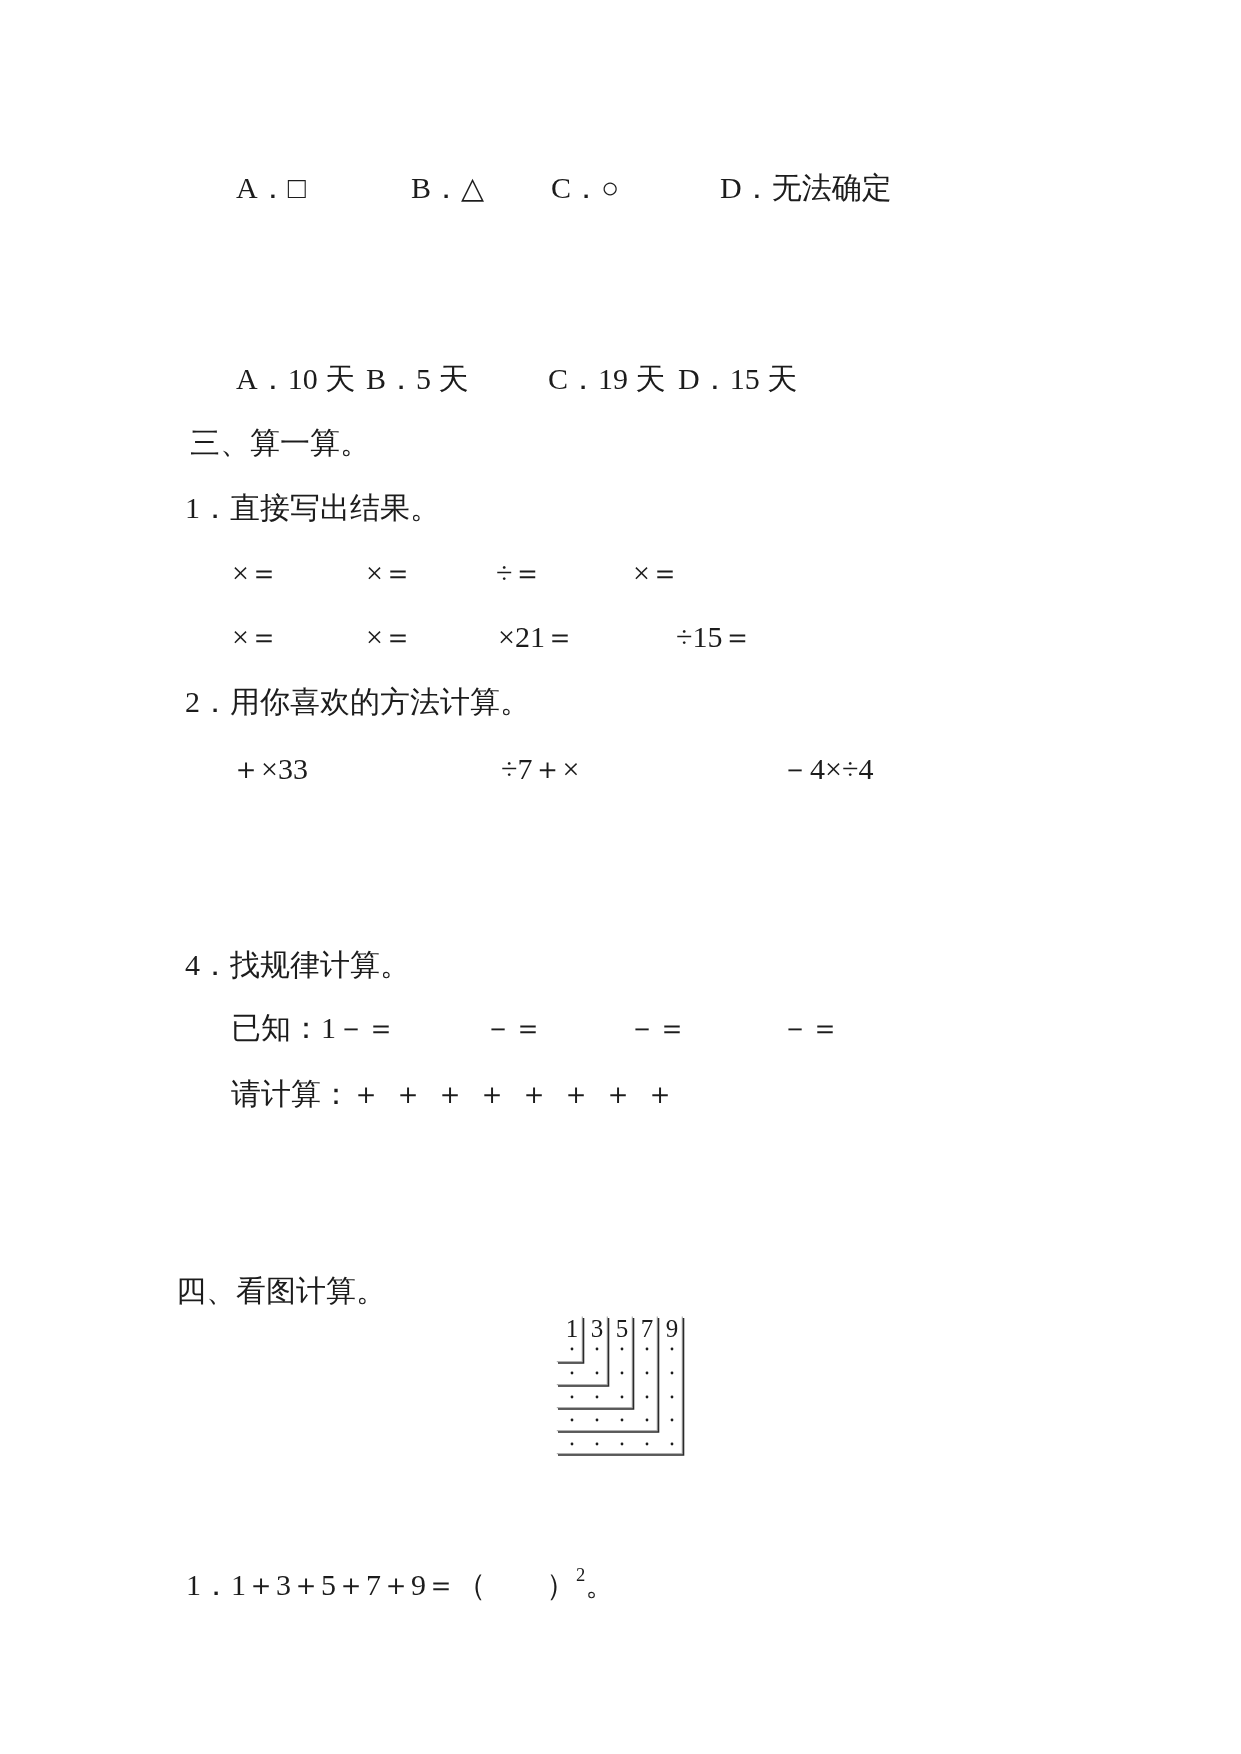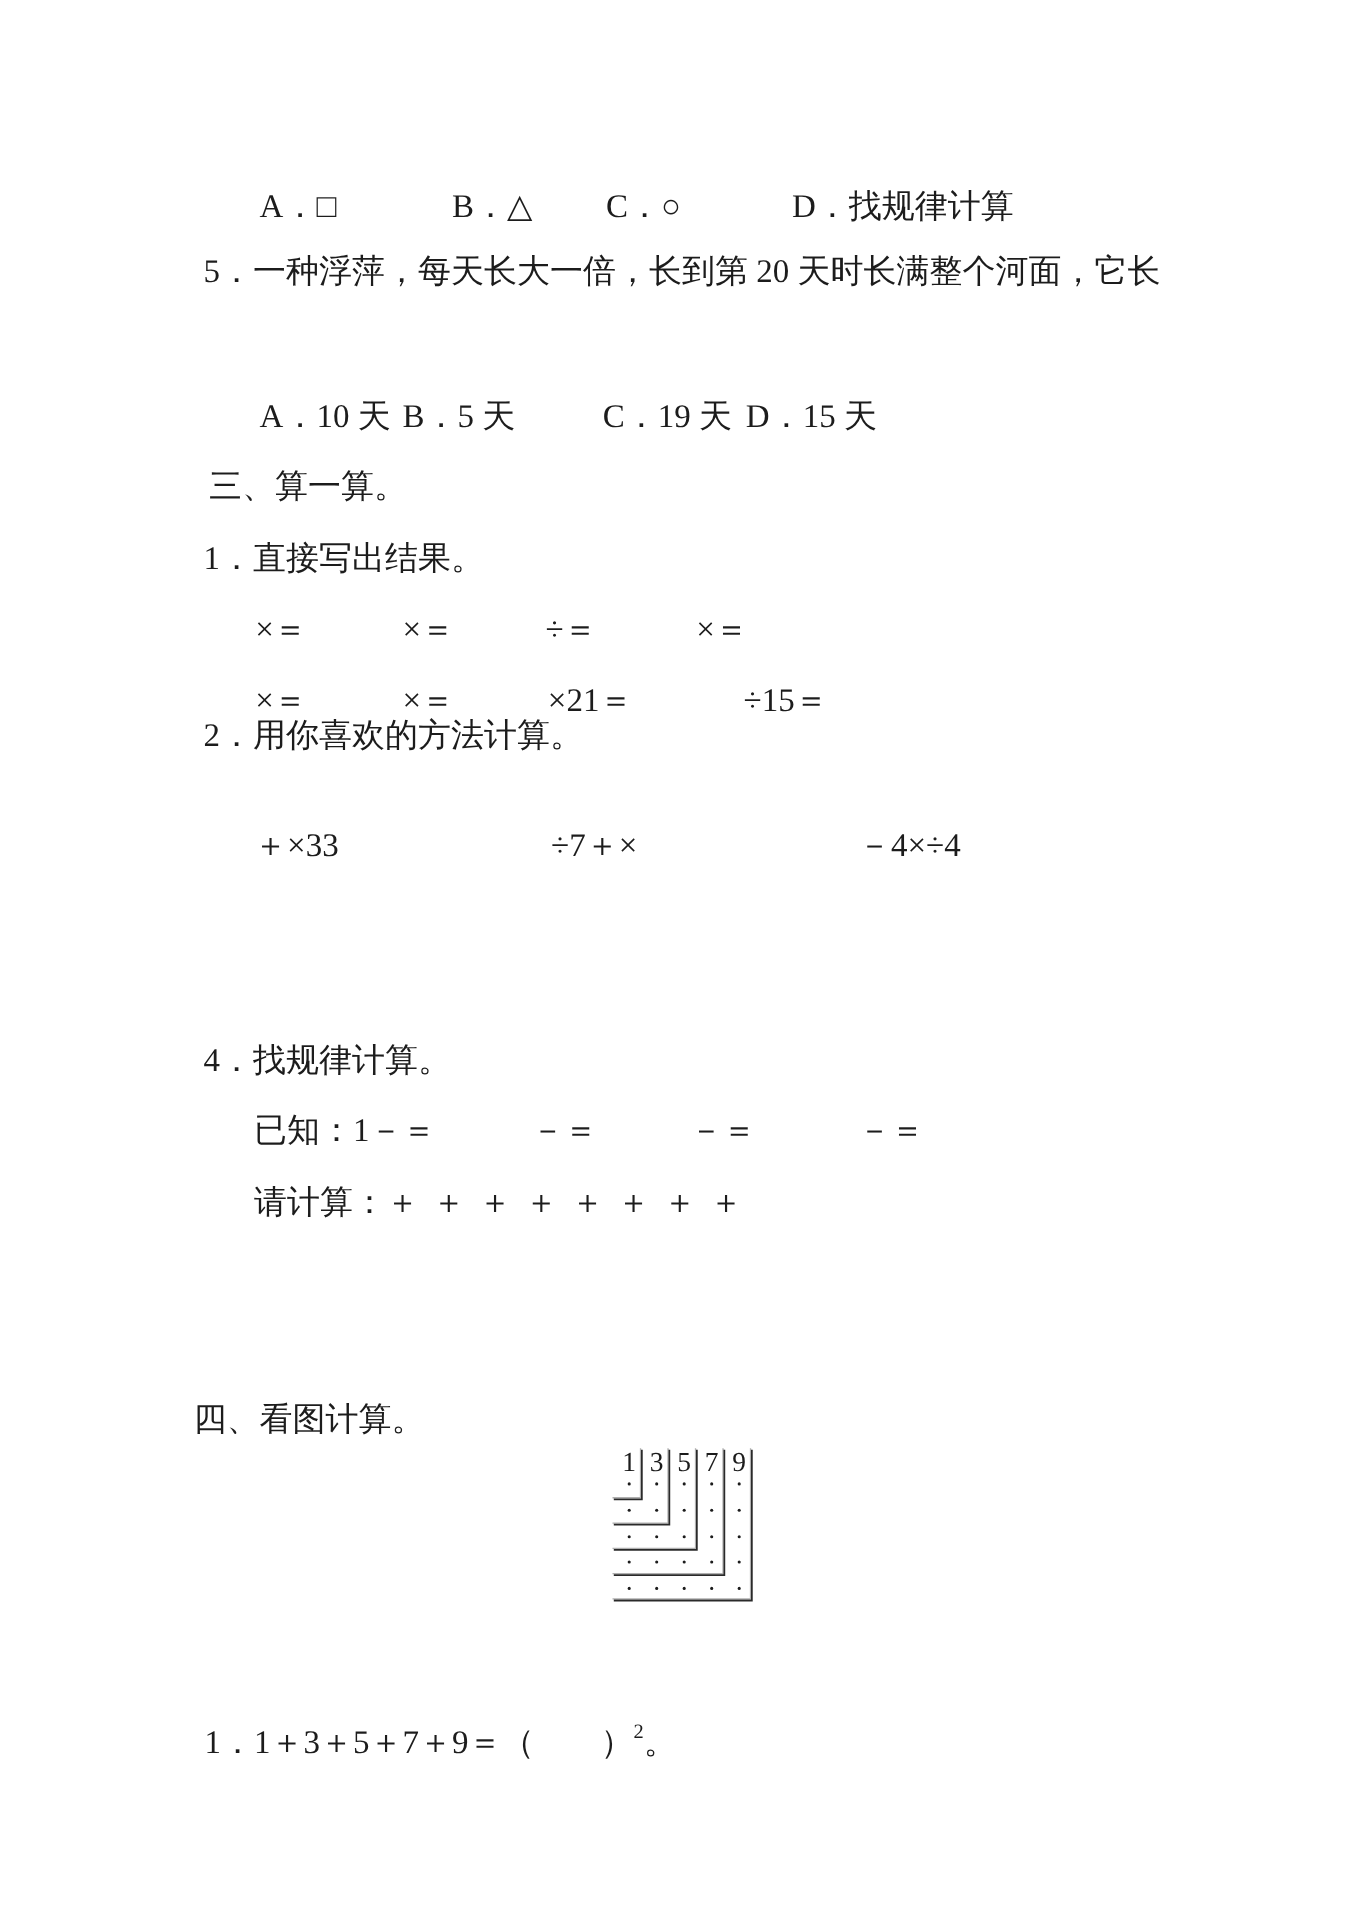--- a/index.html
+++ b/index.html
@@ -37,43 +37,42 @@
   }
 </style>
 </head>
 <body>
 
 <div class="page">
 
   <span class="t" style="left:236px; top:173px">A．□</span>
   <span class="t" style="left:411px; top:173px">B．△</span>
   <span class="t" style="left:551px; top:173px">C．○</span>
-  <span class="t" style="left:720px; top:173px">D．找规律计算</span>
+  <span class="t" style="left:720px; top:173px">D．无法确定</span>
 
-  <span class="t" style="left:185px; top:232px">5．一种浮萍，每天长大一倍，长到第 20 天时长满整个河面，它长</span>
   <span class="t" style="left:236px; top:364px">A．10 天</span>
   <span class="t" style="left:366px; top:364px">B．5 天</span>
   <span class="t" style="left:548px; top:364px">C．19 天</span>
   <span class="t" style="left:678px; top:364px">D．15 天</span>
 
   <span class="t" style="left:190px; top:428px">三、算一算。</span>
 
   <span class="t" style="left:185px; top:493px">1．直接写出结果。</span>
 
   <span class="t" style="left:232px; top:558px">×＝</span>
   <span class="t" style="left:366px; top:558px">×＝</span>
   <span class="t" style="left:496px; top:558px">÷＝</span>
   <span class="t" style="left:633px; top:558px">×＝</span>
 
   <span class="t" style="left:232px; top:622px">×＝</span>
   <span class="t" style="left:366px; top:622px">×＝</span>
   <span class="t" style="left:498px; top:622px">×21＝</span>
   <span class="t" style="left:676px; top:622px">÷15＝</span>
 
-  <span class="t" style="left:185px; top:654px">2．用你喜欢的方法计算。</span>
+  <span class="t" style="left:185px; top:687px">2．用你喜欢的方法计算。</span>
 
   <span class="t" style="left:231px; top:754px">＋×33</span>
   <span class="t" style="left:501px; top:754px">÷7＋×</span>
   <span class="t" style="left:780px; top:754px">－4×÷4</span>
 
   <span class="t" style="left:185px; top:950px">4．找规律计算。</span>
 
   <span class="t" style="left:231px; top:1013px">已知：1－＝</span>
   <span class="t" style="left:483px; top:1013px">－＝</span>
   <span class="t" style="left:627px; top:1013px">－＝</span>

